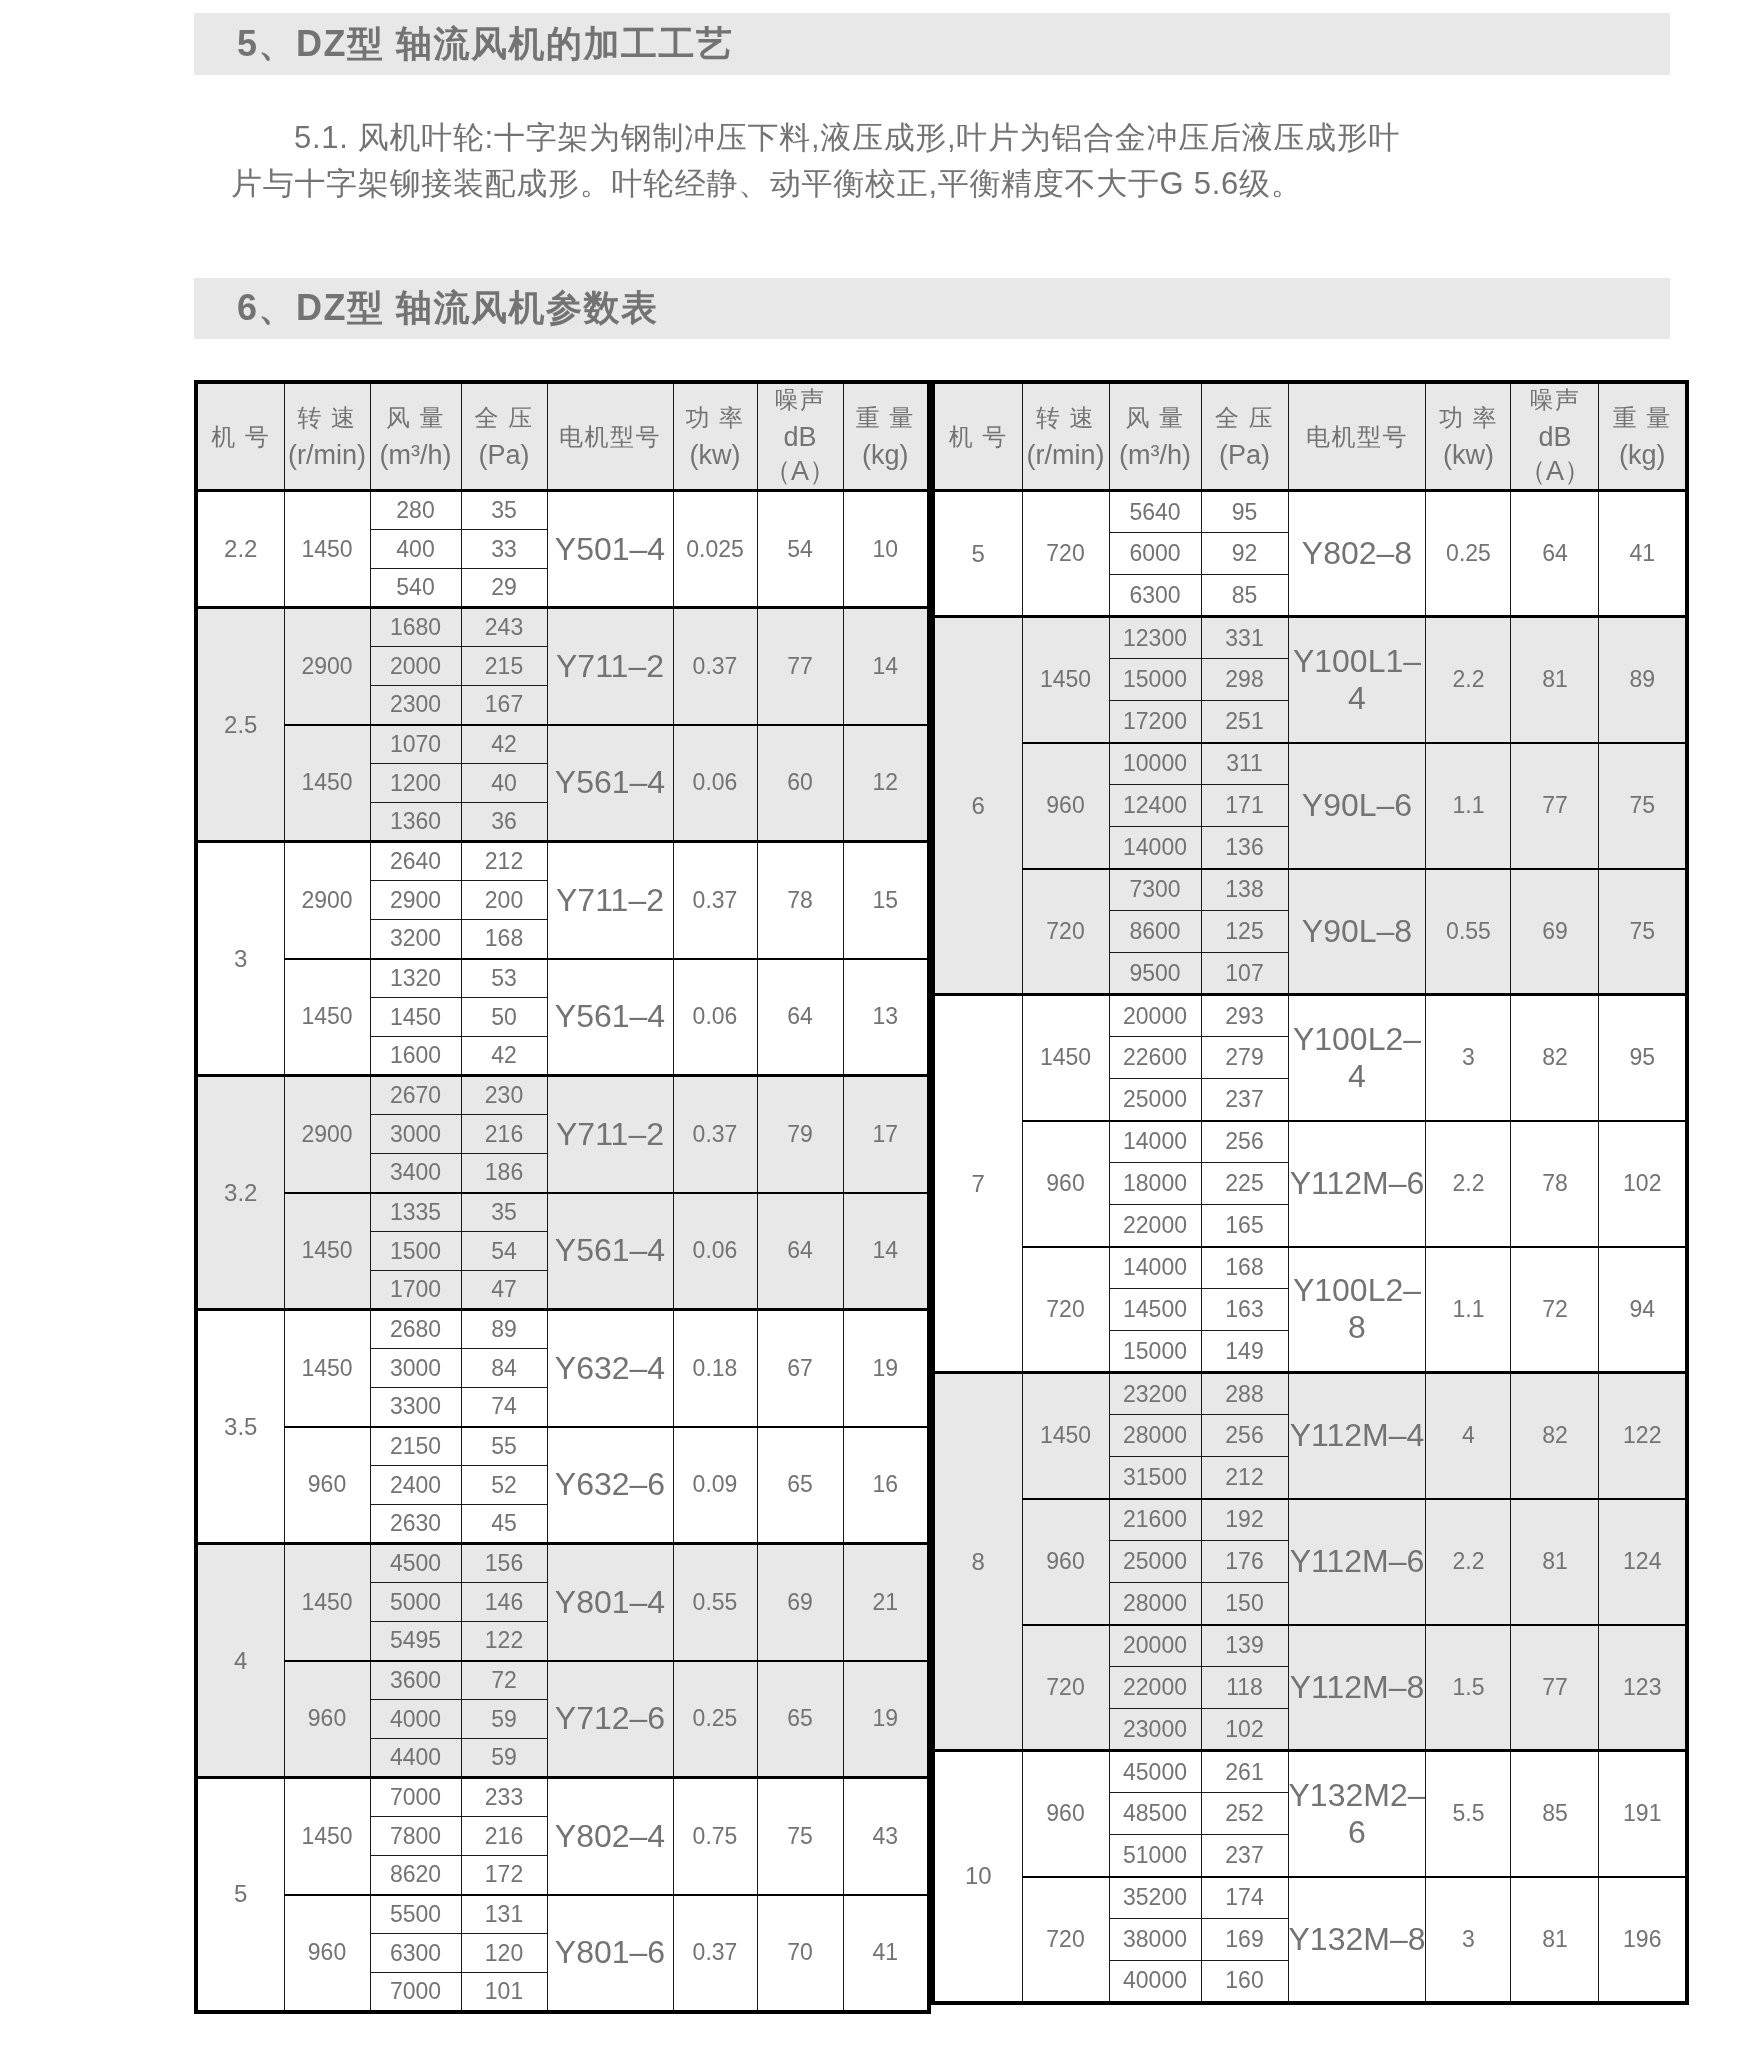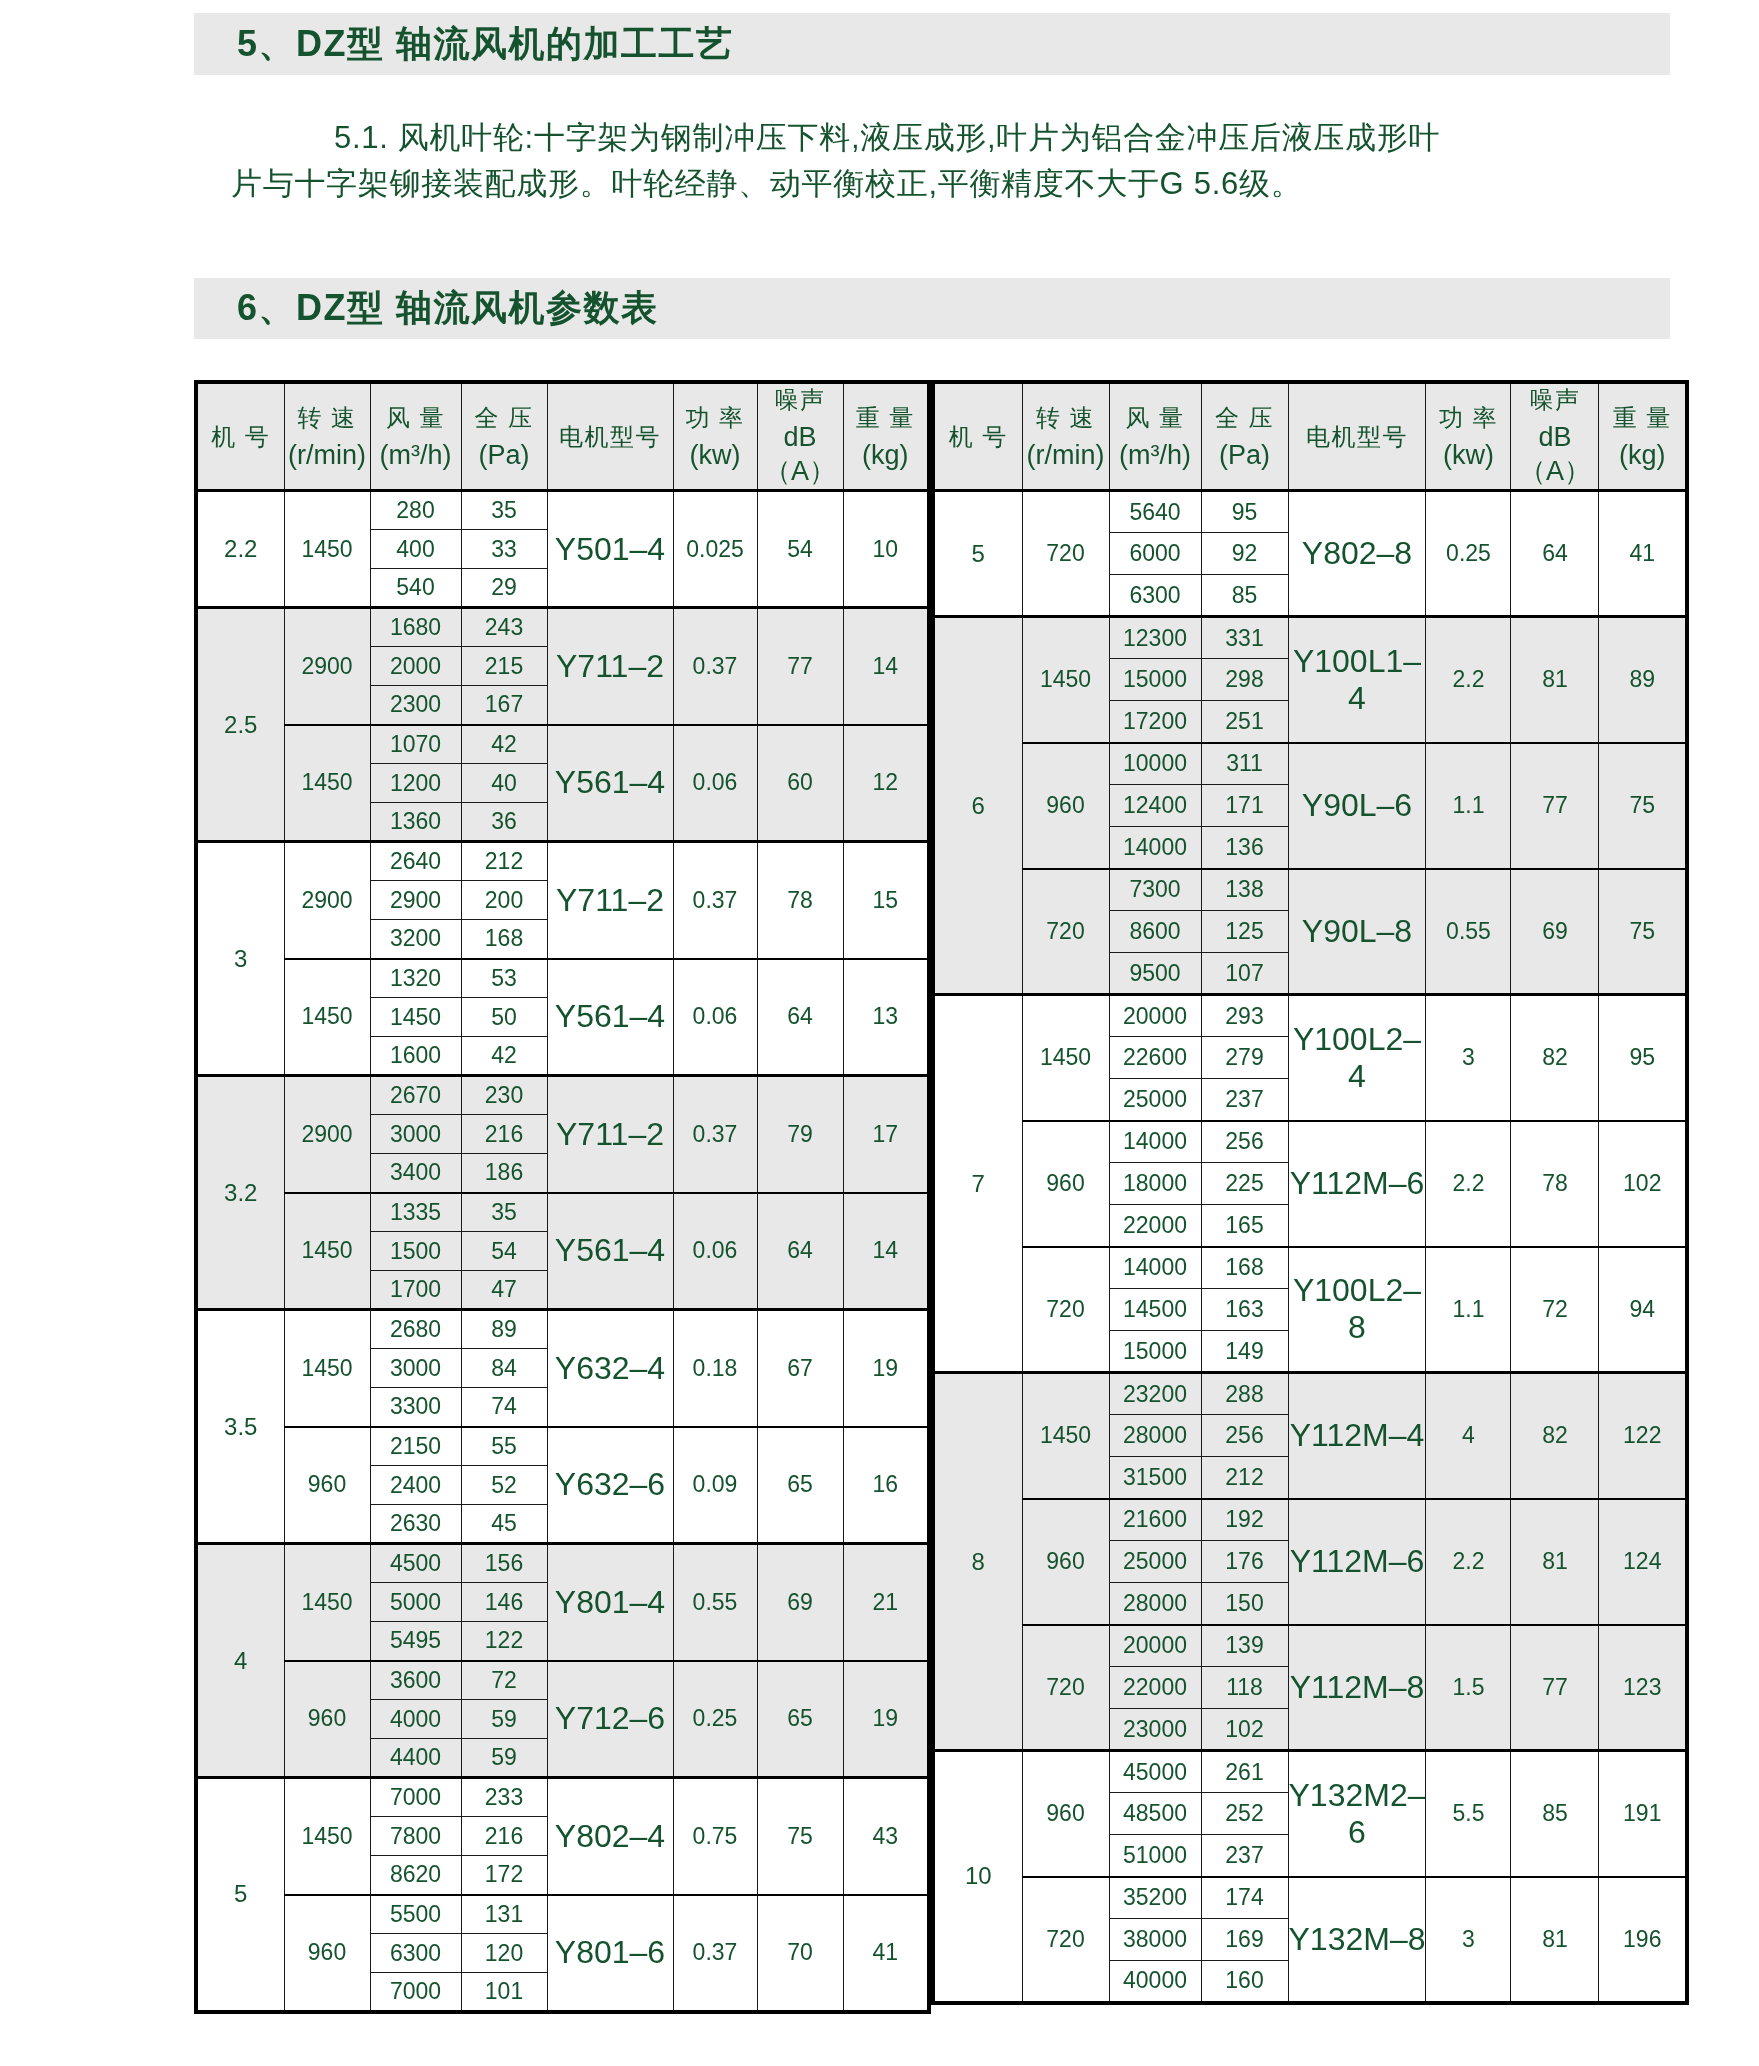--- a/index.html
+++ b/index.html
@@ -2,21 +2,21 @@
 <html style="font-size:12px"><head>
 <meta charset="utf-8">
 <style>
   html,body{margin:0;padding:0;background:#ffffff;}
   .page{
     position:relative;
     width:1759px;
     height:2066px;
     background:#ffffff;
     font-family:"Liberation Sans", sans-serif;
-    color:#14532d;
+    color:#737373;
     overflow:hidden;
   }
   .title-bar{
     position:absolute;
     left:194px;
     width:1476px;
     background:#e8e8e8;
     display:flex;
     align-items:center;
     box-sizing:border-box;
@@ -27,21 +27,21 @@
     white-space:nowrap;
   }
   .bar1{top:13.3px;height:62px;}
   .bar2{top:278px;height:61px;}
   .para-line{
     position:absolute;
     font-size:31px;
     letter-spacing:0.7px;
     white-space:nowrap;
   }
-  .pl1{left:294px;top:117px;margin-left:40px;}
+  .pl1{left:294px;top:117px;}
   .pl2{left:231px;top:163px;}
   .pl3{left:294px;top:210px;}
 
   .tables-row{
     position:absolute;
     left:194px;
     top:380px;
     display:flex;
     align-items:flex-start;
   }

